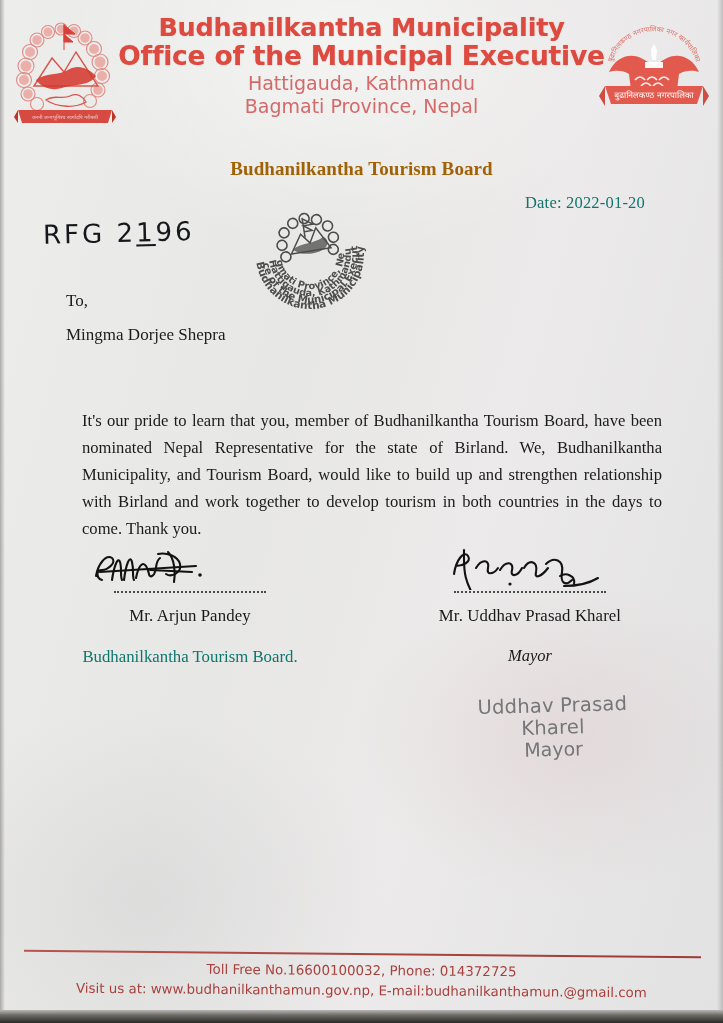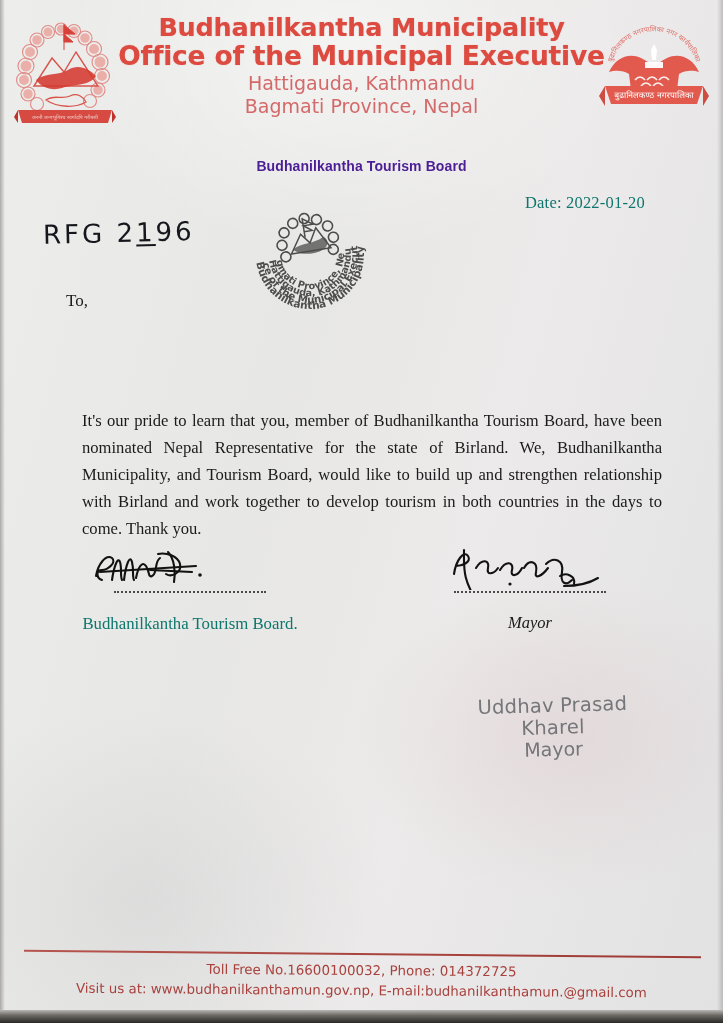--- a/index.html
+++ b/index.html
@@ -85,25 +85,25 @@
     z-index: 4;
   }
   #emblem-left  { left: 12px;  width: 106px; height: 112px; }
   #emblem-right { right: 14px; width: 110px; height: 104px; }
 
   
   #doc-title {
     position: absolute;
     left: 0; right: 0; top: 158px;
     text-align: center;
-    font-family: Liberation Sans, sans-serif;
+    font-family: Liberation Serif, serif;
     font-weight: bold;
-    font-size: 14px;
+    font-size: 19px;
     letter-spacing: 0.1px;
-    color: #4c1d95;
+    color: #a16207;
     z-index: 3;
   }
   #date-line {
     position: absolute;
     right: 78px;
     top: 193px;
     font-size: 16.5px;
     color: #0f766e;
     letter-spacing: 0.2px;
     z-index: 3;
@@ -374,20 +374,21 @@
         <text font-size="10.6"><textPath href="#s1" startOffset="50%" text-anchor="middle">Budhanilkantha Municipality</textPath></text>
         <text font-size="10.2"><textPath href="#s2" startOffset="50%" text-anchor="middle">Office of the Municipal Executive</textPath></text>
         <text font-size="9.6"><textPath href="#s3" startOffset="50%" text-anchor="middle">Hattigauda, Kathmandu</textPath></text>
         <text font-size="9.6"><textPath href="#s4" startOffset="50%" text-anchor="middle">Bagmati Province, Nepal</textPath></text>
       </g>
     </svg>
   </div>
 
   <div id="address-block">
     <div>To,</div>
+    <div>Mingma Dorjee Shepra</div>
   </div>
 
   <div id="body-text">It's our pride to learn that you, member of Budhanilkantha Tourism Board, have been nominated Nepal Representative for the state of Birland. We, Budhanilkantha Municipality, and Tourism Board, would like to build up and strengthen relationship with Birland and work together to develop tourism in both countries in the days to come. Thank you.</div>
 
   <div id="sig-col-left" class="sig-col">
     <div class="sig-ink">
       <svg viewBox="0 0 300 44" width="300" height="44">
         <g fill="none" stroke="#121212" stroke-width="2.1" stroke-linecap="round">
           <path d="M56 30 C58 18, 66 8, 72 12 C77 16, 68 24, 62 24 C56 24, 56 32, 62 34"></path>
           <path d="M72 34 C74 20, 78 10, 80 16 C82 22, 80 30, 82 34"></path>
@@ -395,40 +396,42 @@
           <path d="M96 32 C98 22, 102 14, 106 20 C110 26, 108 32, 112 30 C118 27, 114 16, 120 12"></path>
           <path d="M118 8 C126 6, 138 10, 140 18 C142 26, 132 32, 126 28"></path>
           <path d="M128 6 C134 12, 136 26, 134 36"></path>
           <path d="M60 26 L156 20"></path>
           <path d="M110 24 L152 26"></path>
         </g>
         <circle cx="160" cy="29" r="1.8" fill="#121212"></circle>
       </svg>
     </div>
     <div class="sig-rule"></div>
+    <div class="sig-name">Mr. Arjun Pandey</div>
     <div class="sig-org">Budhanilkantha Tourism Board.</div>
   </div>
 
   <div id="sig-col-right" class="sig-col">
     <div class="sig-ink">
       <svg viewBox="0 0 300 44" width="300" height="44">
         <g fill="none" stroke="#121212" stroke-width="2.1" stroke-linecap="round">
           <path d="M74 28 C76 14, 84 4, 88 10 C92 16, 82 20, 76 20"></path>
           <path d="M84 4 C84 22, 82 34, 100 60"></path>
           <path d="M96 22 C102 12, 110 14, 108 22 C106 30, 114 28, 118 22"></path>
           <path d="M120 24 C126 14, 134 16, 132 24 C130 32, 138 30, 142 22"></path>
           <path d="M144 22 C150 12, 158 16, 156 26 C154 34, 162 30, 168 22"></path>
           <path d="M166 18 C174 10, 184 14, 182 26 C180 38, 186 40, 192 34"></path>
           <path d="M180 30 C186 26, 196 30, 194 38"></path>
           <path d="M184 40 C196 40, 208 38, 218 32"></path>
         </g>
         <circle cx="130" cy="38" r="1.6" fill="#121212"></circle>
       </svg>
     </div>
     <div class="sig-rule"></div>
+    <div class="sig-name">Mr. Uddhav Prasad Kharel</div>
     <div class="sig-role">Mayor</div>
   </div>
 
   <div id="name-stamp">
     <div class="ns1">Uddhav Prasad Kharel</div>
     <div class="ns2">Mayor</div>
   </div>
 
   <div id="footer-rule"></div>
   <div id="footer-text">

